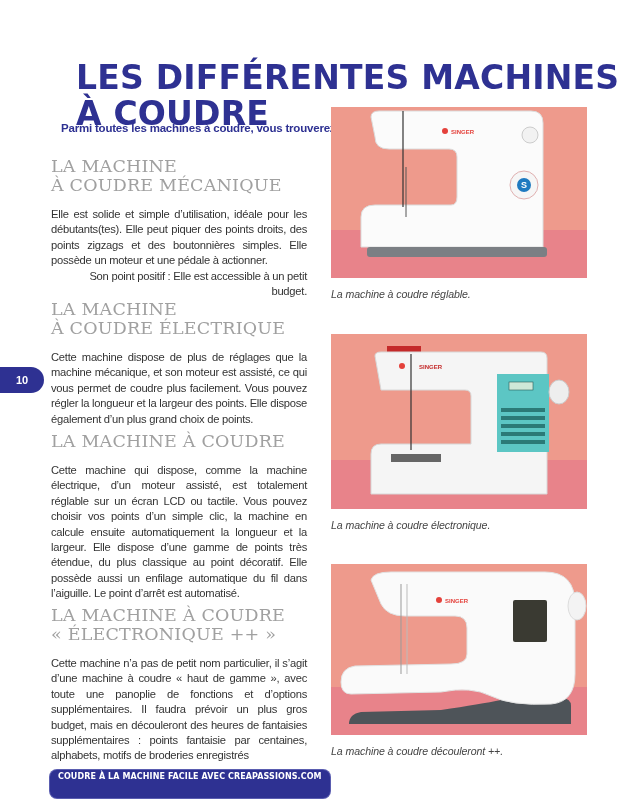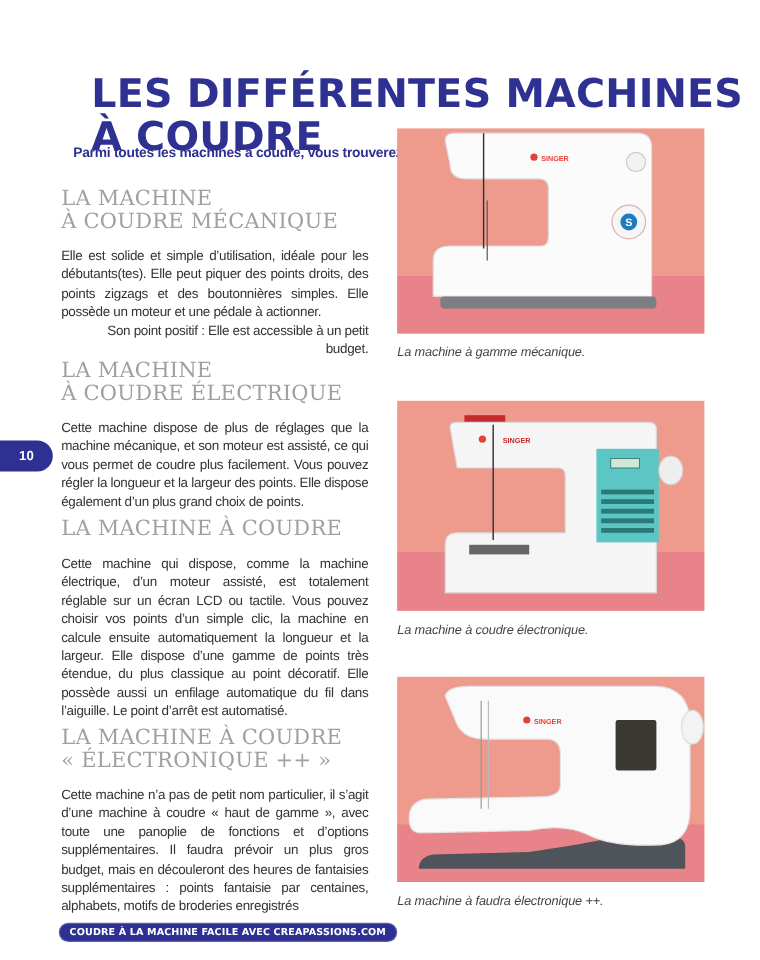--- a/index.html
+++ b/index.html
@@ -7,21 +7,21 @@
   .title { position:absolute; left:60px; top:44px; margin:16px; font-family:"DejaVu Sans", sans-serif; font-weight:bold; font-size:33px; line-height:36px; color:#2e3192; letter-spacing:0.2px; width:560px; }
   .intro { position:absolute; left:61px; top:122px; font-size:11.5px; font-weight:bold; color:#2e3192; letter-spacing:-0.2px; }
   .section { position:absolute; left:51px; width:256px; }
   .section h2 { margin:0; font-family:"DejaVu Serif", serif; font-weight:normal; font-size:17.5px; line-height:19px; color:#a0a0a0; letter-spacing:0.2px; text-transform:uppercase; }
   .section p { margin:12px 0 0 0; font-size:11.2px; line-height:15.4px; color:#333; text-align:justify; letter-spacing:-0.25px; }
   .s1 { top:157px; }
   .s2 { top:300px; }
   .s3 { top:432px; }
   .s4 { top:606px; }
   .pagetab { position:absolute; left:0; top:367px; width:44px; height:26px; background:#2e3192; border-radius:0 13px 13px 0; color:#fff; font-weight:bold; font-size:11px; display:flex; align-items:center; justify-content:center; }
-  .footer { position:absolute; left:50px; top:770px; height:14px; padding:0 8px; background:#2e3192; border-radius:7px; color:#fff; font-family:"DejaVu Sans", sans-serif; font-weight:bold; font-size:8px; line-height:14px; letter-spacing:0.1px; box-shadow:0 0 0 1px #5a5db0; }
+  .footer { position:absolute; left:50px; top:770px; height:28px; padding:0 8px; background:#2e3192; border-radius:7px; color:#fff; font-family:"DejaVu Sans", sans-serif; font-weight:bold; font-size:8px; line-height:14px; letter-spacing:0.1px; box-shadow:0 0 0 1px #5a5db0; }
   .figure { position:absolute; left:331px; width:256px; }
   .photo { position:relative; width:256px; overflow:hidden; background:#ee9a8c; }
   .photo .floor { position:absolute; left:0; right:0; bottom:0; height:28%; background:#e8838a; }
   .caption { margin-top:10px; font-size:10.6px; font-style:italic; color:#444; letter-spacing:-0.1px; }
   .f1 { top:107px; } .f1 .photo { height:171px; }
   .f2 { top:334px; } .f2 .photo { height:175px; }
   .f3 { top:564px; } .f3 .photo { height:171px; }
   svg { display:block; position:absolute; left:0; top:0; }
 </style>
 </head>
@@ -62,21 +62,21 @@
       <circle cx="199" cy="28" r="8" fill="#f2f2f2" stroke="#ccc"></circle>
       <circle cx="193" cy="78" r="14" fill="#f6f6f6" stroke="#e0b0b0"></circle>
       <circle cx="193" cy="78" r="7" fill="#1f7ac0"></circle>
       <text x="193" y="81" font-size="9" fill="#fff" text-anchor="middle" font-family="Liberation Sans, sans-serif" font-weight="bold">S</text>
       <circle cx="114" cy="24" r="3" fill="#e4413b"></circle>
       <text x="120" y="27" font-size="6" fill="#e4413b" font-family="Liberation Sans, sans-serif" font-weight="bold">SINGER</text>
       <line x1="72" y1="4" x2="72" y2="100" stroke="#333" stroke-width="1.2"></line>
       <line x1="75" y1="110" x2="75" y2="60" stroke="#555" stroke-width="1"></line>
     </svg>
   </div>
-  <div class="caption">La machine à gamme mécanique.</div>
+  <div class="caption">La machine à coudre réglable.</div>
 </div>
 
 <div class="figure f2">
   <div class="photo">
     <div class="floor"></div>
     <svg width="256" height="175" viewBox="0 0 256 175">
       <rect x="56" y="12" width="34" height="10" fill="#c42a2a"></rect>
       <path d="M44 22 Q44 18 50 18 L210 18 Q216 18 216 24 L216 160 L40 160 L40 120 Q40 110 50 110 L140 110 L140 62 Q140 56 134 56 L50 56 Z" fill="#f5f5f5" stroke="#d8d8d8"></path>
       <rect x="166" y="40" width="52" height="78" fill="#5cc6c4"></rect>
       <rect x="178" y="48" width="24" height="8" fill="#cfe8d8" stroke="#2b5a58" stroke-width="0.6"></rect>
@@ -104,14 +104,14 @@
       <path d="M18 160 Q18 150 30 148 L110 146 Q150 140 170 136 L230 134 Q240 134 240 142 L240 160 Z" fill="#4e5459"></path>
       <path d="M40 16 Q42 8 60 8 L214 8 Q244 8 244 40 L244 110 Q244 138 220 140 Q180 142 160 132 Q140 122 110 128 L20 130 Q10 130 10 118 Q10 104 24 102 L120 100 Q136 100 136 90 L136 64 Q136 52 124 52 L74 52 Q56 52 50 40 Z" fill="#fafafa" stroke="#e2e2e2"></path>
       <rect x="182" y="36" width="34" height="42" rx="2" fill="#3a3a32"></rect>
       <ellipse cx="246" cy="42" rx="9" ry="14" fill="#f3f3f3" stroke="#ddd"></ellipse>
       <circle cx="108" cy="36" r="3" fill="#e4413b"></circle>
       <text x="114" y="39" font-size="6" fill="#e4413b" font-family="Liberation Sans, sans-serif" font-weight="bold">SINGER</text>
       <line x1="70" y1="20" x2="70" y2="110" stroke="#999" stroke-width="1"></line>
       <line x1="76" y1="20" x2="76" y2="110" stroke="#bbb" stroke-width="1"></line>
     </svg>
   </div>
-  <div class="caption">La machine à faudra électronique ++.</div>
+  <div class="caption">La machine à coudre découleront ++.</div>
 </div>
 
 </body></html>

